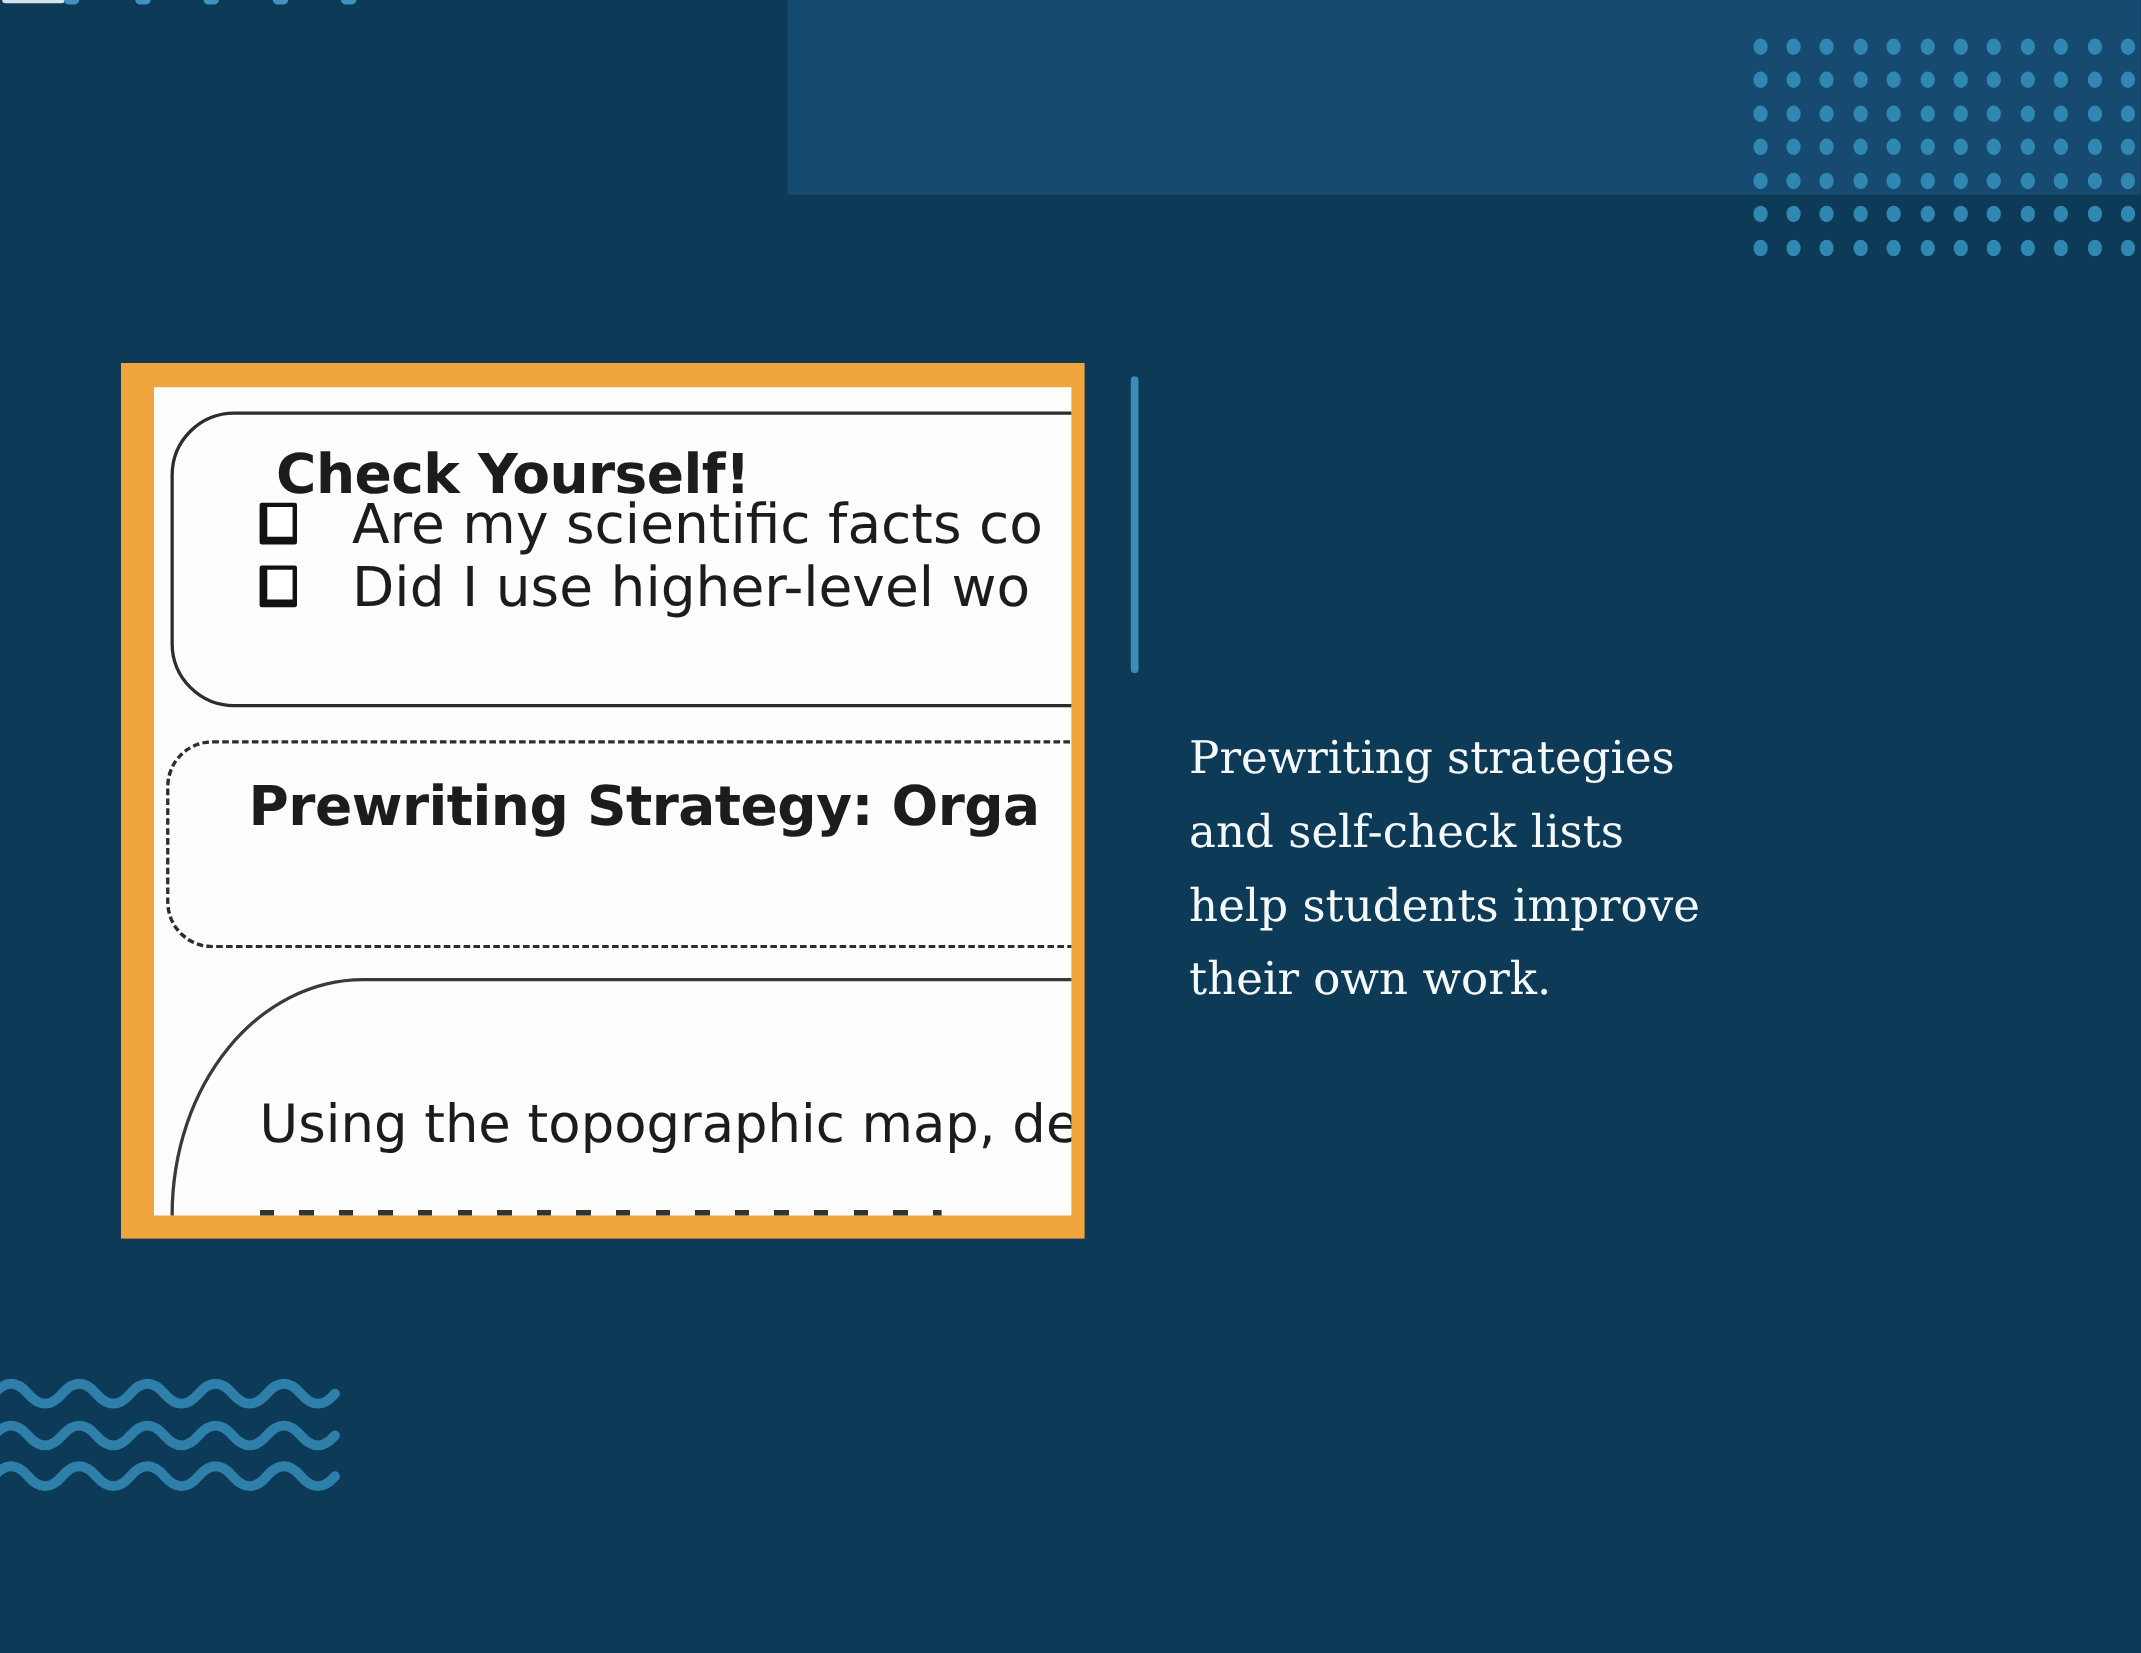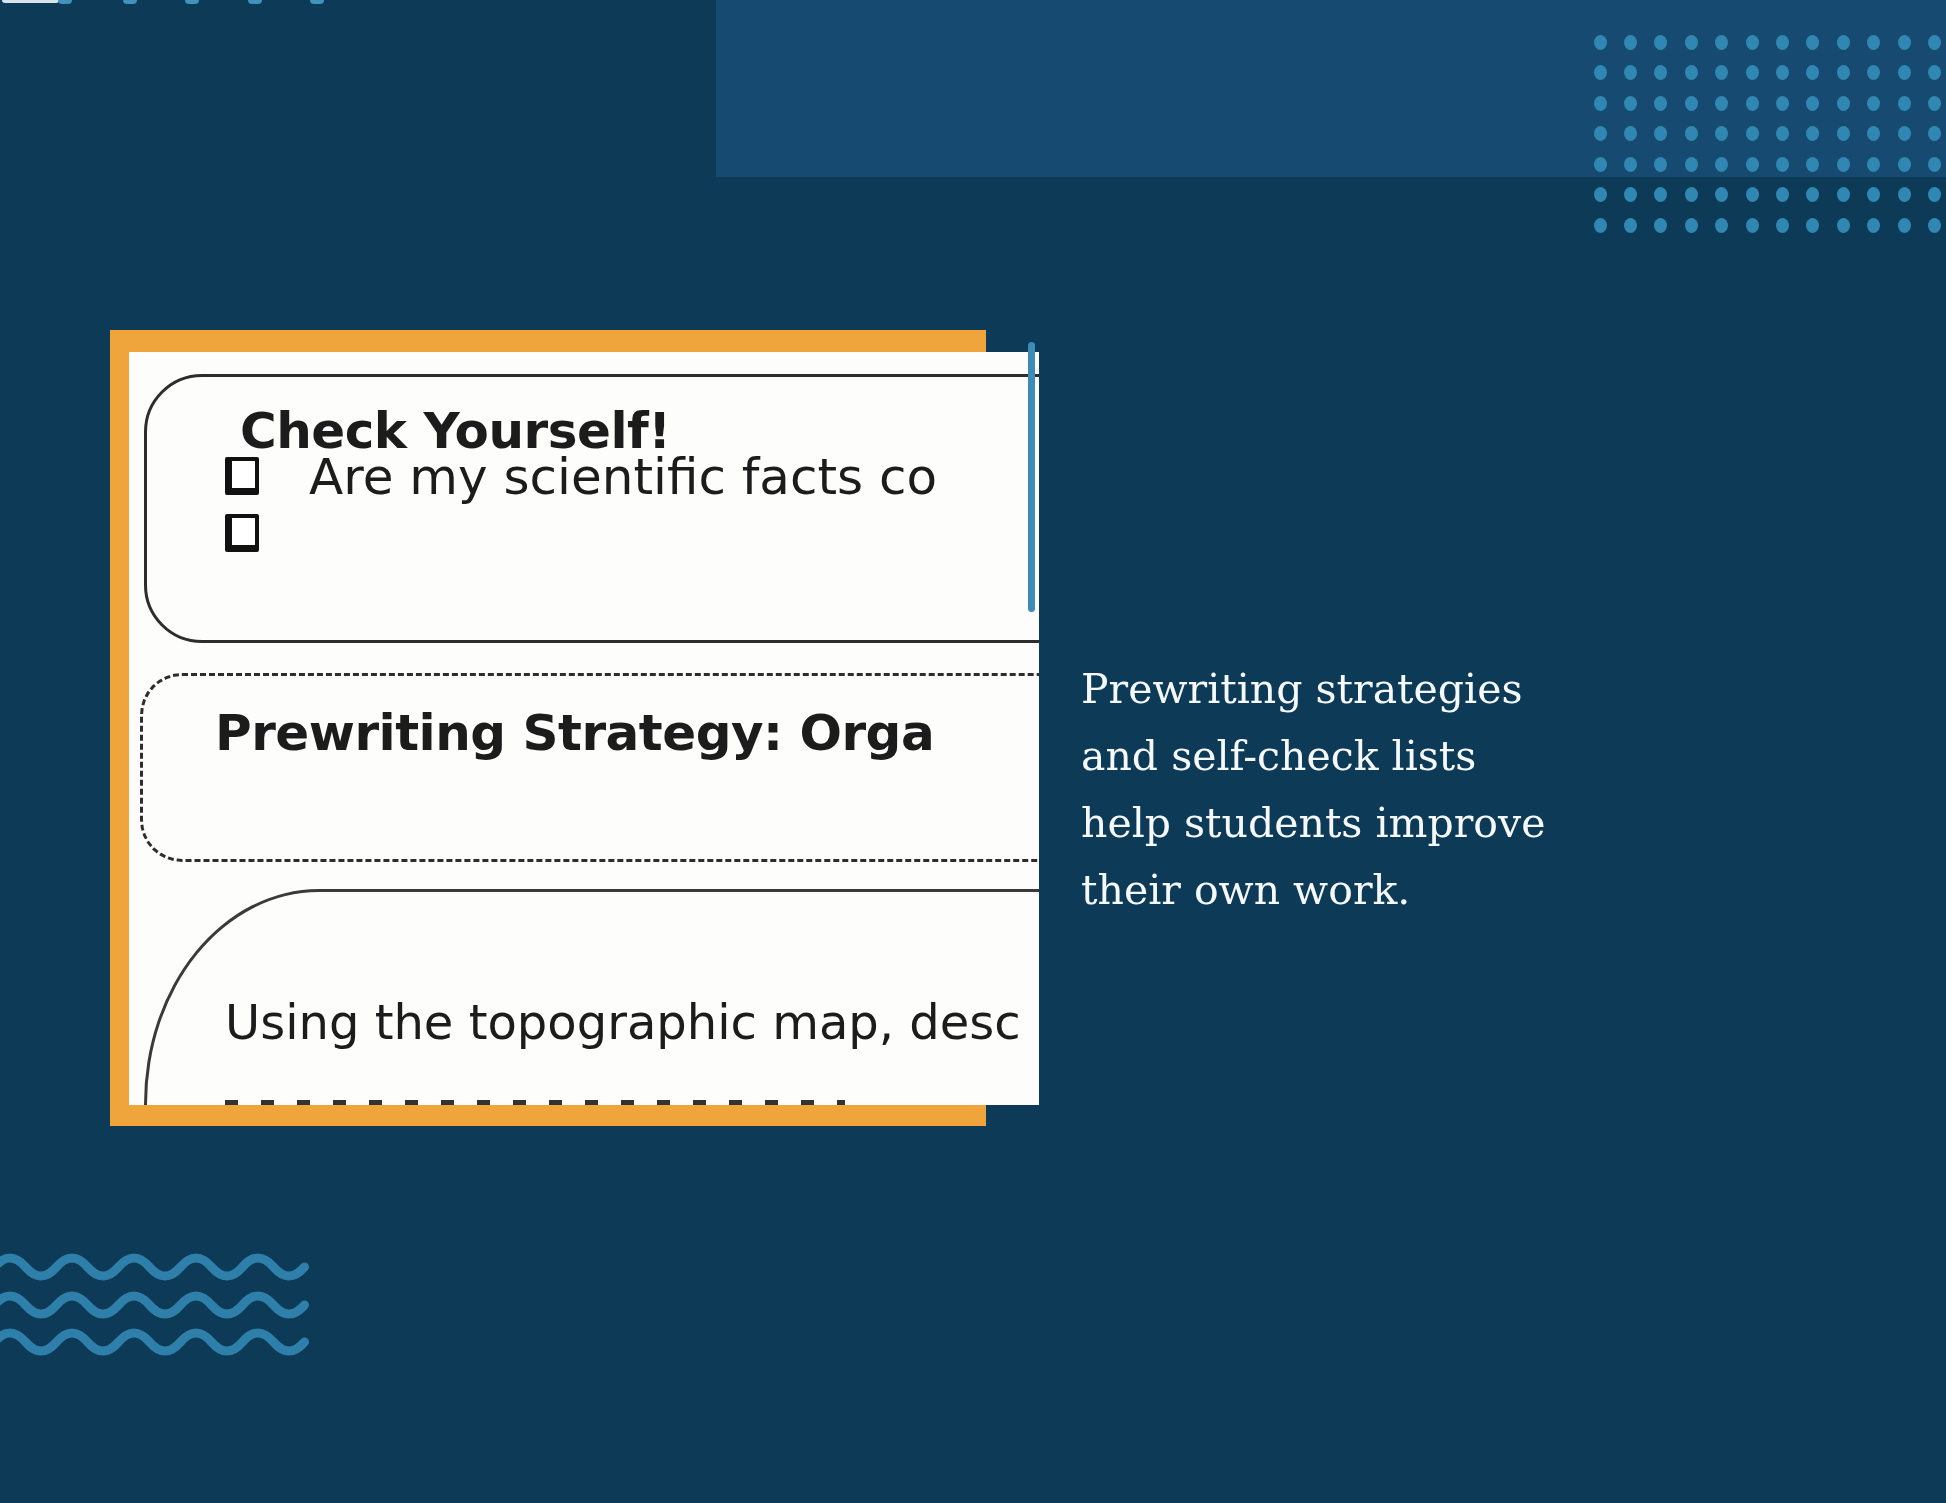--- a/index.html
+++ b/index.html
@@ -28,21 +28,21 @@
     position:absolute; top:0; width:14px; height:4px;
     background:#3f93bd; border-radius:0 0 8px 8px;
   }
   .waves { position:absolute; left:0px; top:1248px; }
   
   .frame {
     position:absolute; left:110px; top:330px; width:876px; height:796px;
     background:#f0a43c;
   }
   .sheet {
-    position:absolute; left:19px; top:22px; width:910px; height:753px;
+    position:absolute; left:30px; top:22px; width:834px; height:753px;
     background:#fdfdfc; overflow:hidden;
     font-family:"DejaVu Sans", sans-serif; color:#1c1c1c;
   }
   .check-box {
     position:absolute; left:15px; top:22px; width:1200px; height:269px;
     border:3px solid #2d2d2d; border-radius:58px;
   }
   .check-title {
     position:absolute; left:93px; top:25px;
     font-size:50px; font-weight:bold; letter-spacing:-0.5px;
@@ -193,20 +193,21 @@
 
 <div class="frame">
   <div class="sheet">
 
     <div class="check-box">
       <div class="check-title">Check Yourself!</div>
     </div>
     <span class="cb cb1"></span>
     <div class="check-item ci1">Are my scientific facts co</div>
     <span class="cb cb2"></span>
+    <div class="check-item ci2">Did I use higher-level wo</div>
 
     <div class="dashed-box">
       <div class="pw-title">Prewriting Strategy: Orga</div>
     </div>
 
     <div class="map-box">
       <div class="map-text">Using the topographic map, desc</div>
       <div class="clipped-line"></div>
     </div>
 

